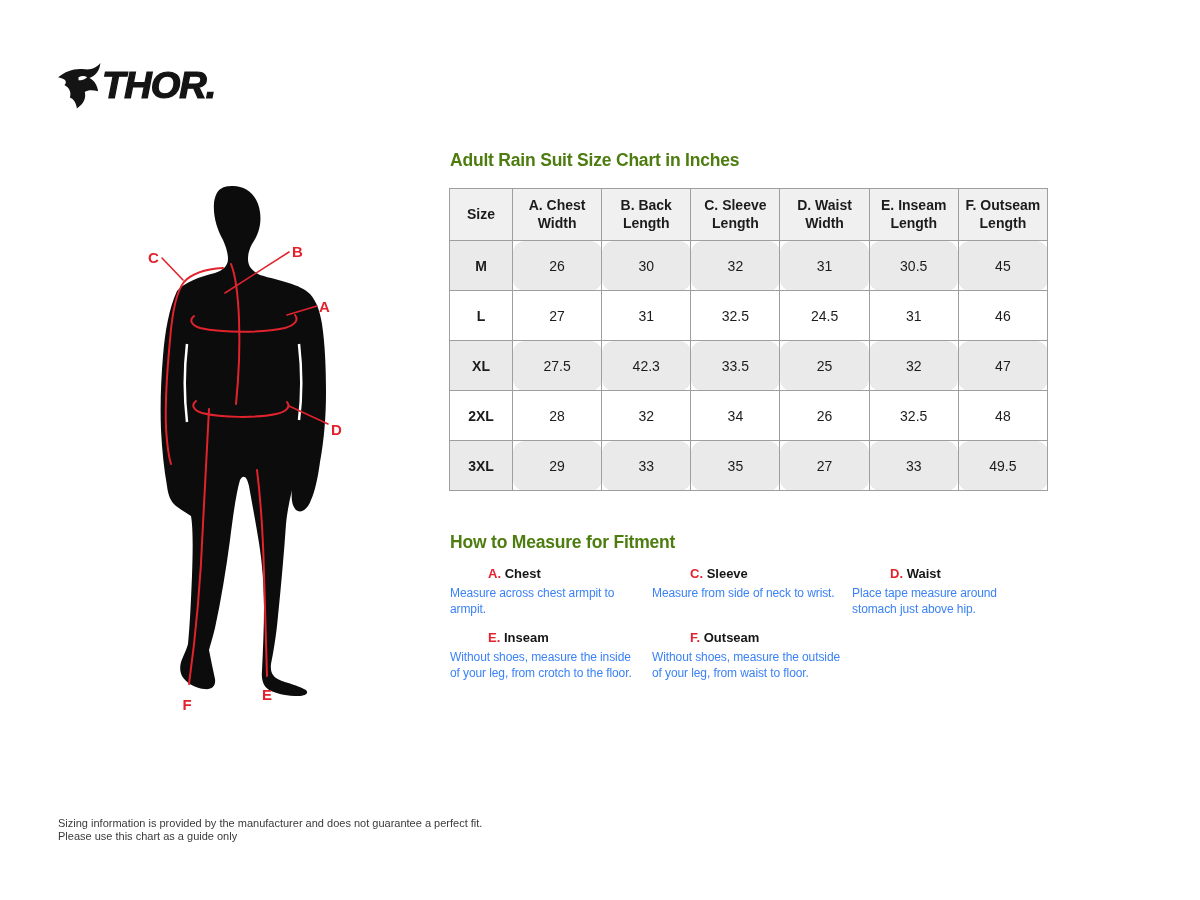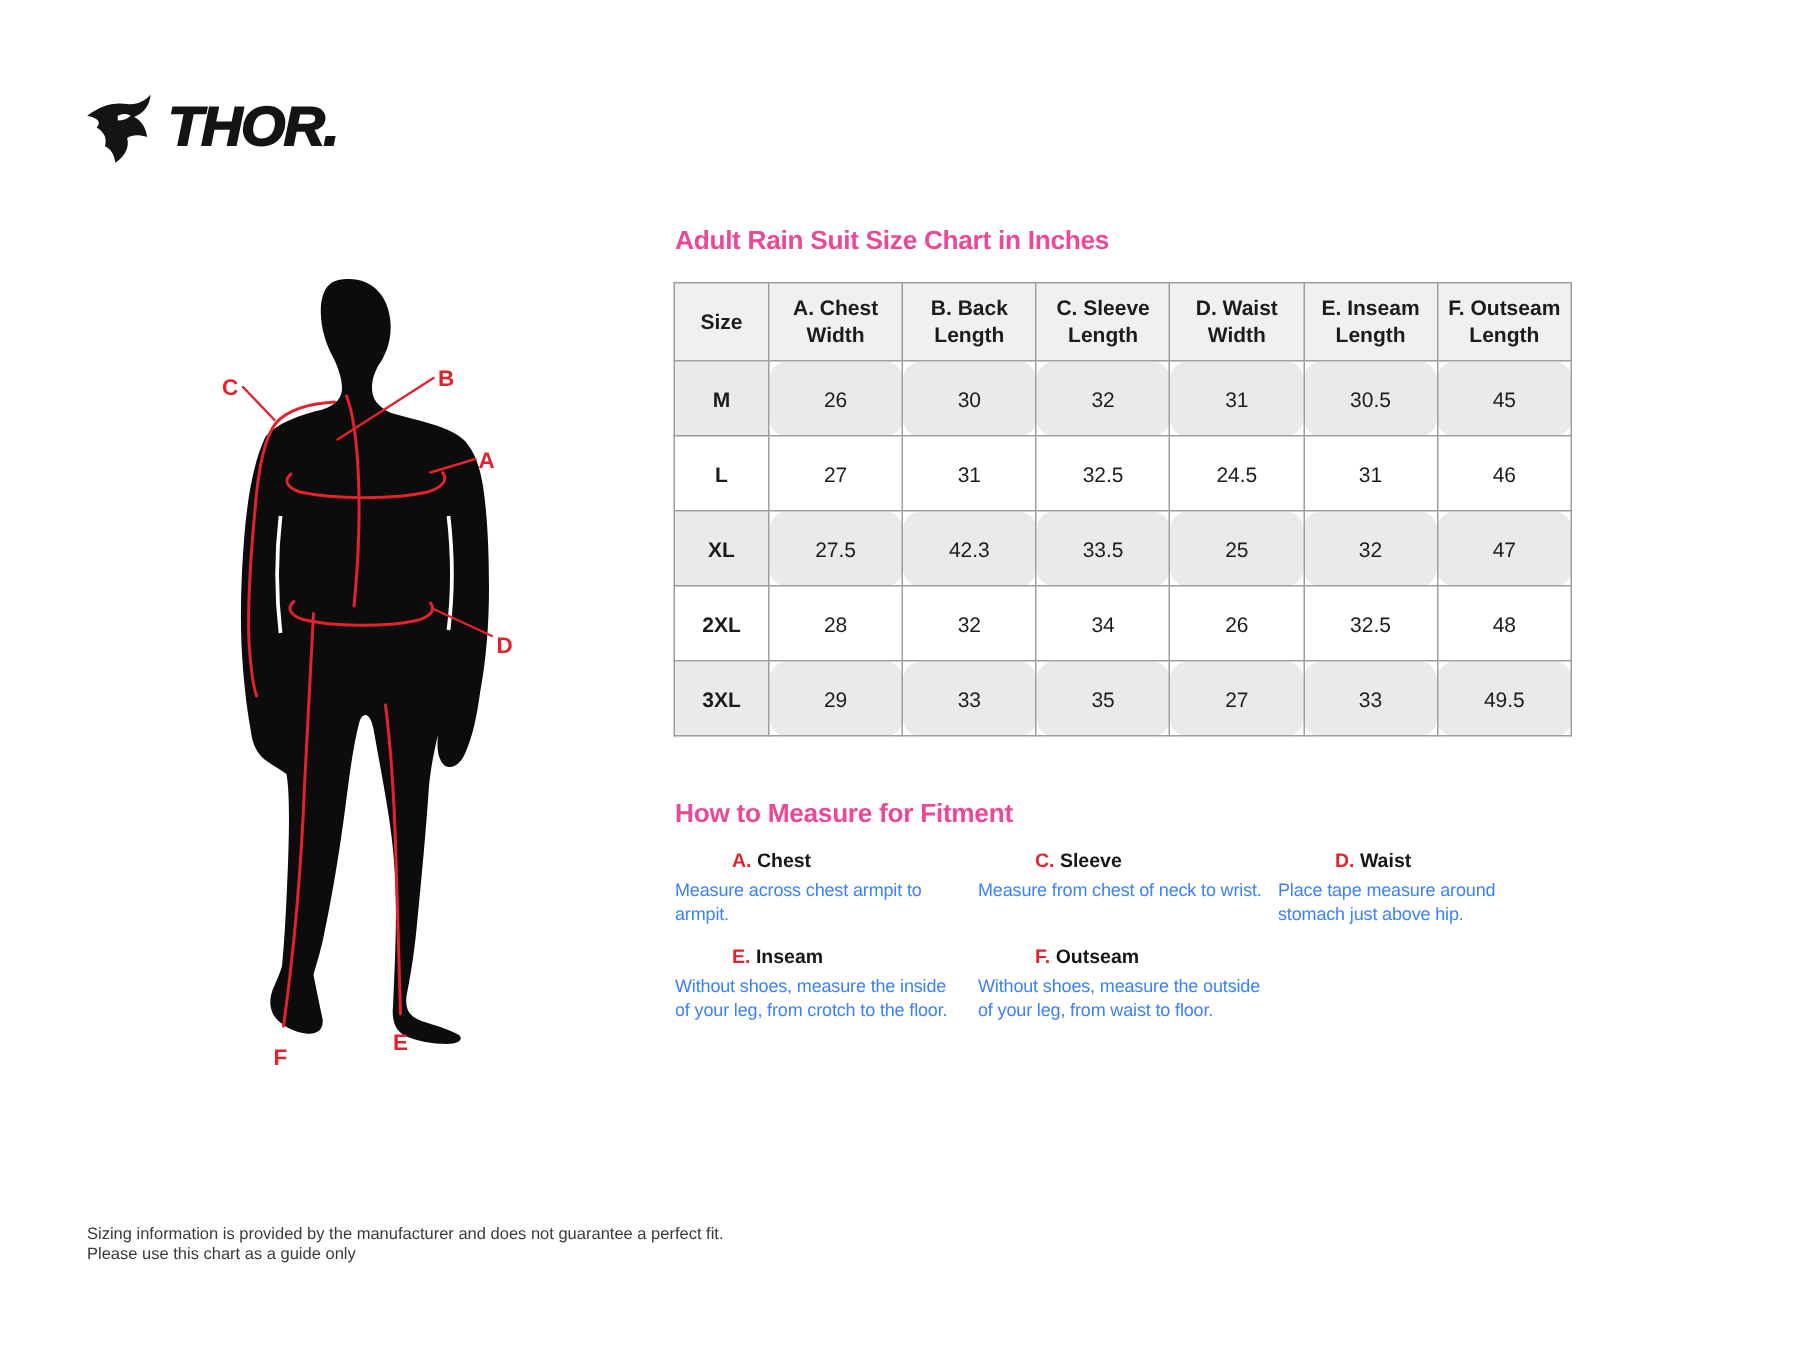--- a/index.html
+++ b/index.html
@@ -4,36 +4,36 @@
 <style>
   * { margin:0; padding:0; box-sizing:border-box; }
   html,body { background:#ffffff; }
   .page {
     position:relative; width:1200px; height:900px; margin:0 auto;
     background:#ffffff; overflow:hidden;
     font-family:"Liberation Sans", sans-serif; color:#1c1c1c;
   }
 
   
-  .logo { position:absolute; left:55px; top:56px; display:flex; align-items:center; gap:10px; }
+  .logo { position:absolute; left:55px; top:56px; display:flex; align-items:center; gap:0; }
   .logo-icon { width:47px; height:58px; }
   .logo-text {
     font-size:38px; font-weight:bold; font-style:italic;
     letter-spacing:-1px; color:#141414; -webkit-text-stroke:1.3px #141414;
     transform:scaleY(0.96);
   }
 
   
   .figure { position:absolute; left:135px; top:172px; width:260px; height:540px; }
   .figure svg { display:block; width:260px; height:540px; }
   .fig-label { font:bold 15px "Liberation Sans", sans-serif; fill:#e2232d; }
 
   
   .content { position:absolute; left:449px; top:150px; width:600px; }
-  .section-title { position:absolute; left:1px; font-size:17.5px; font-weight:bold; color:#ec4899; letter-spacing:-0.2px; }
+  .section-title { position:absolute; left:1px; font-size:17.5px; font-weight:bold; color:#4d7c0f; letter-spacing:-0.2px; }
   #chart-title { top:0; }
   #measure-title { top:382px; }
 
   table.size-table {
     position:absolute; top:38px; left:0;
     width:599px; border-collapse:collapse; table-layout:fixed;
     background:#ffffff;
   }
   .size-table th, .size-table td {
     border:1px solid #9e9e9e; text-align:center; vertical-align:middle;
@@ -222,21 +222,21 @@
 
     <h2 class="section-title" id="measure-title">How to Measure for Fitment</h2>
 
     <div class="measure-grid">
       <div class="measure-item">
         <div class="m-head"><span class="m-letter">A.</span> <span>Chest</span></div>
         <p class="m-desc">Measure across chest armpit to armpit.</p>
       </div>
       <div class="measure-item">
         <div class="m-head"><span class="m-letter">C.</span> <span>Sleeve</span></div>
-        <p class="m-desc">Measure from chest of neck to wrist.</p>
+        <p class="m-desc">Measure from side of neck to wrist.</p>
       </div>
       <div class="measure-item">
         <div class="m-head"><span class="m-letter">D.</span> <span>Waist</span></div>
         <p class="m-desc">Place tape measure around stomach just above hip.</p>
       </div>
       <div class="measure-item">
         <div class="m-head"><span class="m-letter">E.</span> <span>Inseam</span></div>
         <p class="m-desc">Without shoes, measure the inside of your leg, from crotch to the floor.</p>
       </div>
       <div class="measure-item">

